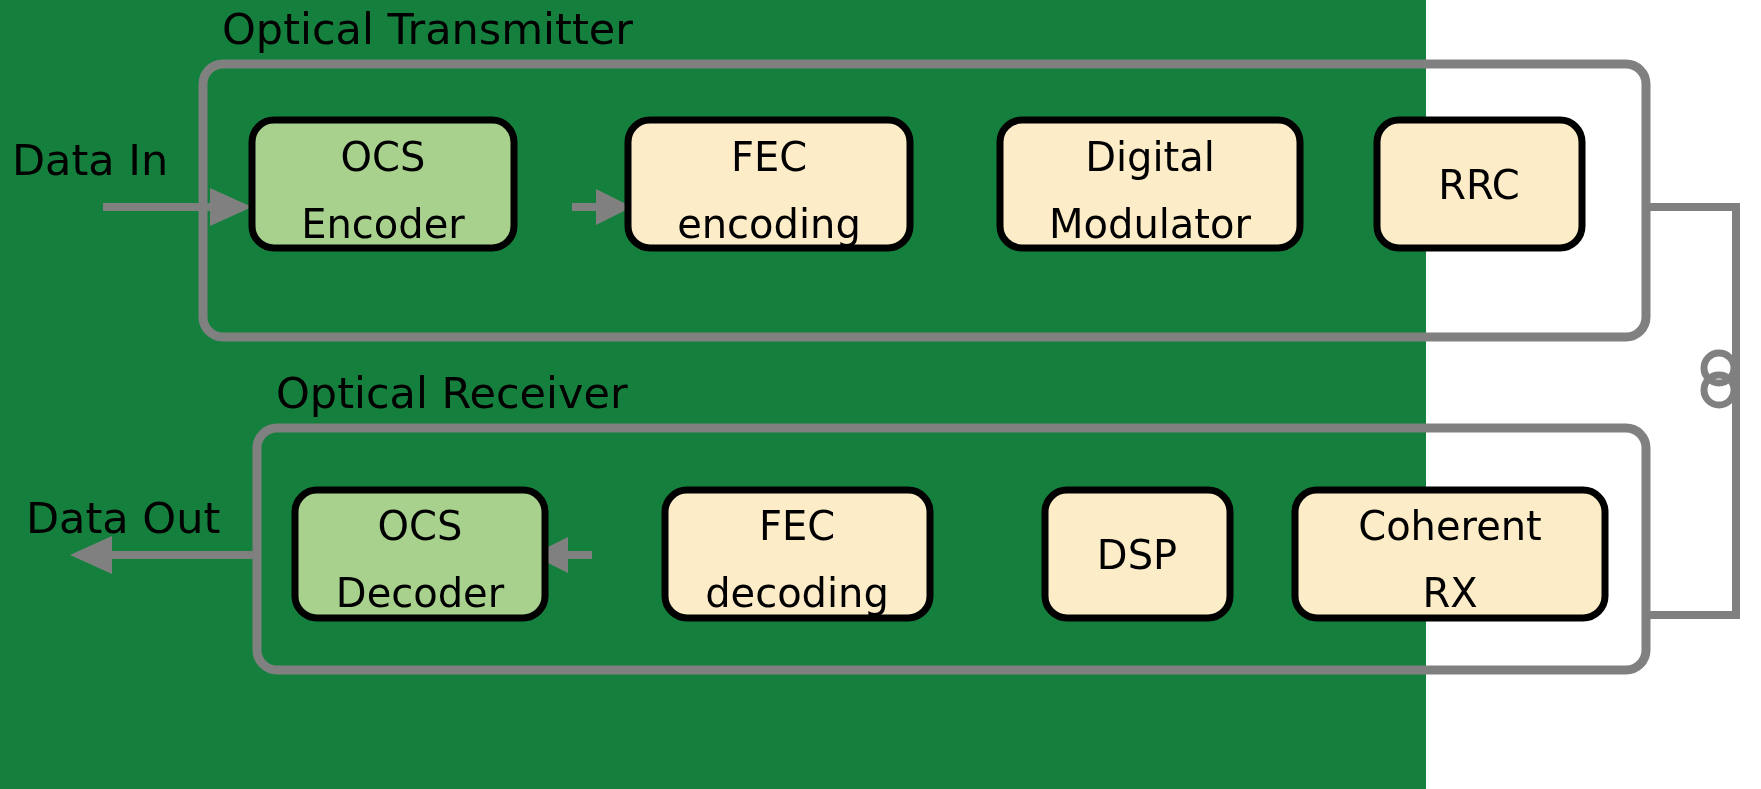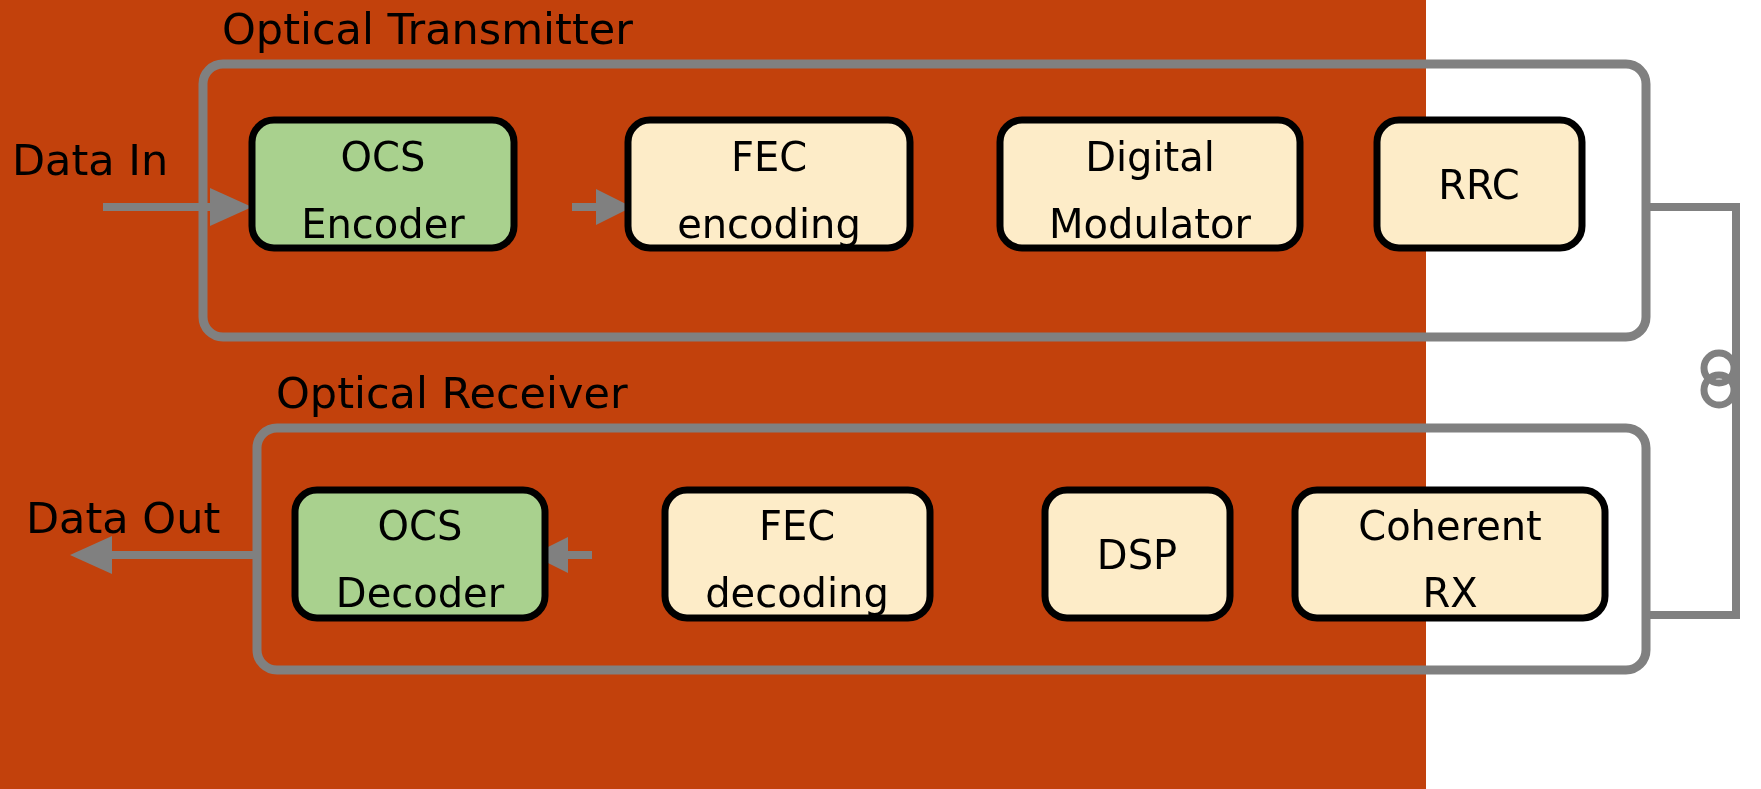--- a/index.html
+++ b/index.html
@@ -10,21 +10,21 @@
   body {
     width: 1761px;
     height: 789px;
     font-family: "DejaVu Sans", sans-serif;
     overflow: hidden;
   }
   #diagram-root {
     position: relative;
     width: 1426px;
     height: 789px;
-    background: #c2410c;
+    background: #15803d;
   }
   svg.layer {
     position: absolute;
     top: 0;
     left: 0;
     width: 1761px;
     height: 789px;
   }
   .group-frame {
     fill: none;

